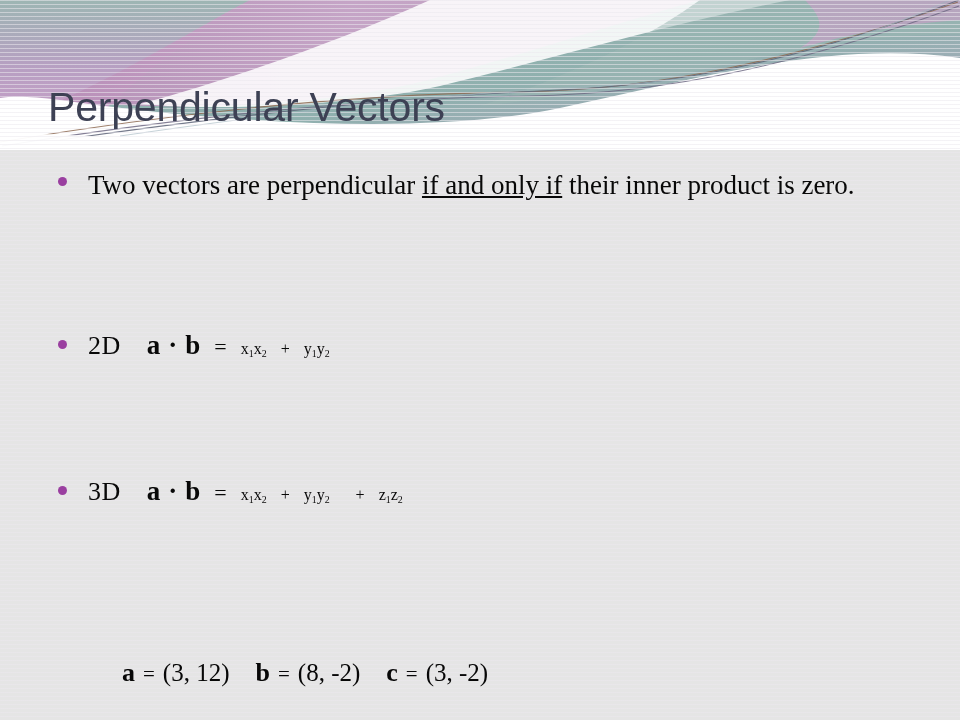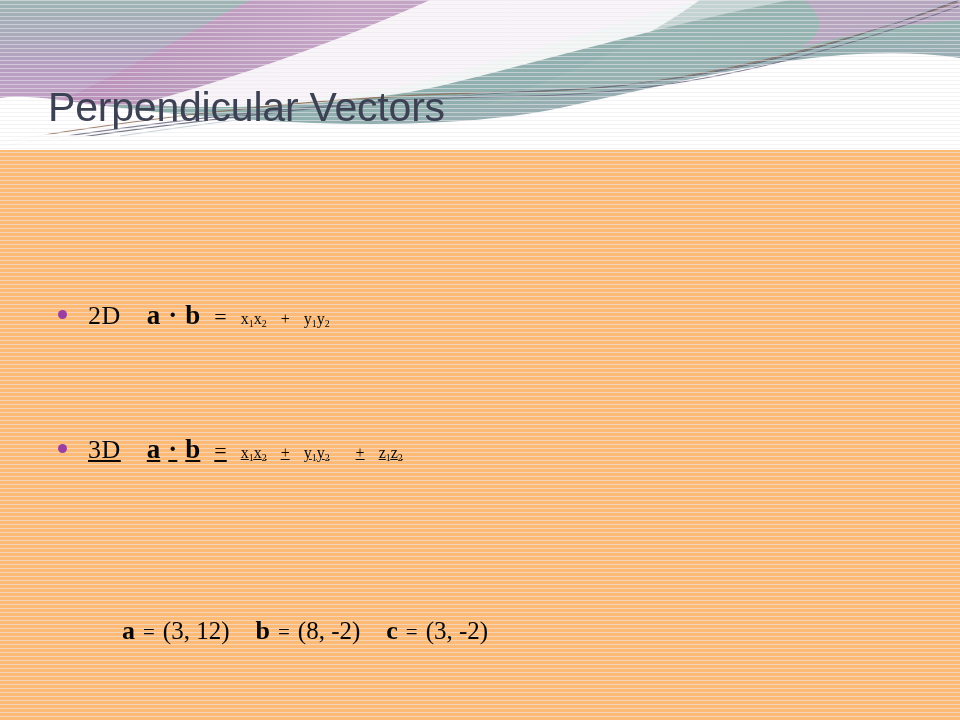--- a/index.html
+++ b/index.html
@@ -7,21 +7,21 @@
   html, body {
     width:960px; height:720px;
     overflow:hidden;
     background:#ffffff;
     font-family:"Liberation Serif", serif;
   }
 
   #slide {
     position:relative;
     width:960px; height:720px;
-    background:#fdba74;
+    background:#e5e5e5;
     overflow:hidden;
   }
 
   
   #paper-texture {
     position:absolute; inset:0;
     background-image:repeating-linear-gradient(
         to bottom,
         rgba(235,232,238,0.55) 0px,
         rgba(235,232,238,0.55) 1px,
@@ -87,23 +87,23 @@
   #bullet-1 { top:14px; }
   #bullet-1 .bullet-dot { top:13px; }
   #bullet-1 .bullet-text {
     font-size:27px;
     line-height:42px;
     max-width:830px;
   }
   .underline-phrase { text-decoration:underline; text-underline-offset:2px; }
 
   
-  #bullet-2 { top:148px; }
+  #bullet-2 { top:136px; }
   #bullet-2 .bullet-dot { top:12px; }
-  #bullet-3 { top:239px;text-decoration:underline; }
+  #bullet-3 { top:239px; }
   #bullet-3 .bullet-dot { top:12px; }
 
   .formula {
     font-size:26px;
     line-height:34px;
     white-space:nowrap;
     display:flex;
     align-items:baseline;
   }
   .dim-label { font-size:26px; letter-spacing:0.5px; }
@@ -204,20 +204,26 @@
       <path d="M0,150 L960,150 L960,96
                C820,82 660,112 500,128
                C340,144 160,140 0,132 Z" fill="#ffffff" opacity="0.96"></path>
     </svg>
   </div>
 
   <div id="title">Perpendicular Vectors</div>
 
   <div id="body-area">
 
+    <div class="bullet-row" id="bullet-1">
+      <span class="bullet-dot"></span>
+      <div class="bullet-text">
+        <span>Two vectors are perpendicular </span><span class="underline-phrase">if and only if</span><span> their inner product is zero.</span>
+      </div>
+    </div>
 
     <div class="bullet-row" id="bullet-2">
       <span class="bullet-dot"></span>
       <div class="bullet-text formula">
         <span class="dim-label">2D</span>
         <span class="sp-l"></span>
         <span class="vec">a</span>
         <span class="sp-s"></span>
         <span class="dotop">·</span>
         <span class="sp-s"></span>

